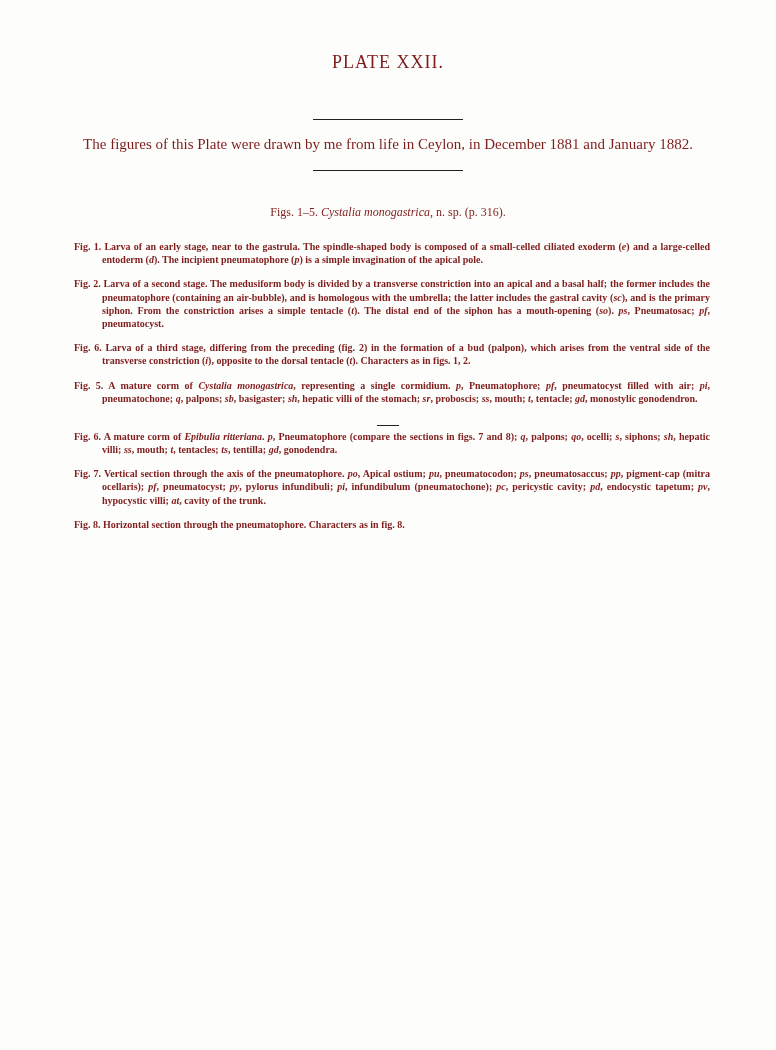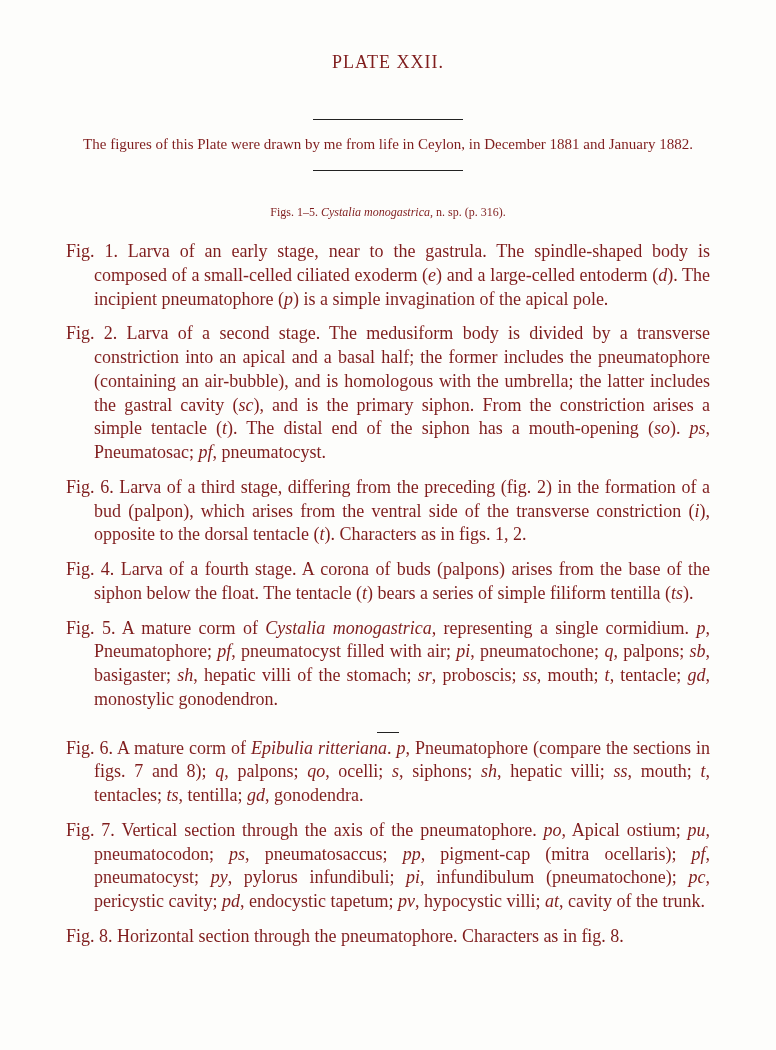--- a/index.html
+++ b/index.html
@@ -40,26 +40,27 @@
     margin: 16px 0 0 0;
     white-space: nowrap;
   }
   .section-heading {
     font-size: 12px;
     font-weight: normal;
     text-align: center;
     margin: 34px 0 20px 0;
   }
   .fig-entry {
-    font-size: 18px;
+    font-size: 10px;
     line-height: 1.32;
     text-align: justify;
-    margin: 0 0 11px 0;
+    margin: 0 0 11px 8px;
     padding-left: 28px;
     text-indent: -28px;
+    font-weight: bold;
   }
   .fig-label { white-space: nowrap; }
   .separator-dash {
     width: 22px;
     height: 0;
     border-top: 1.6px solid #222;
     margin: 20px auto 4px auto;
   }
   i { font-style: italic; }
 </style>
@@ -86,24 +87,20 @@
   <p class="fig-entry">
     <span class="fig-label">Fig. 2.</span>
     <span class="fig-text">Larva of a second stage.  The medusiform body is divided by a transverse constriction into an apical and a basal half; the former includes the pneumatophore (containing an air-bubble), and is homologous with the umbrella; the latter includes the gastral cavity (<i>sc</i>), and is the primary siphon.  From the constriction arises a simple tentacle (<i>t</i>).  The distal end of the siphon has a mouth-opening (<i>so</i>).  <i>ps</i>, Pneumatosac; <i>pf</i>, pneumatocyst.</span>
   </p>
 
   <p class="fig-entry">
     <span class="fig-label">Fig. 6.</span>
     <span class="fig-text">Larva of a third stage, differing from the preceding (fig. 2) in the formation of a bud (palpon), which arises from the ventral side of the transverse constriction (<i>i</i>), opposite to the dorsal tentacle (<i>t</i>).  Characters as in figs. 1, 2.</span>
   </p>
 
-  <p class="fig-entry">
-    <span class="fig-label">Fig. 4.</span>
-    <span class="fig-text">Larva of a fourth stage.  A corona of buds (palpons) arises from the base of the siphon below the float.  The tentacle (<i>t</i>) bears a series of simple filiform tentilla (<i>ts</i>).</span>
-  </p>
 
   <p class="fig-entry">
     <span class="fig-label">Fig. 5.</span>
     <span class="fig-text">A mature corm of <i>Cystalia monogastrica</i>, representing a single cormidium.  <i>p</i>, Pneumatophore; <i>pf</i>, pneumatocyst filled with air; <i>pi</i>, pneumatochone; <i>q</i>, palpons; <i>sb</i>, basigaster; <i>sh</i>, hepatic villi of the stomach; <i>sr</i>, proboscis; <i>ss</i>, mouth; <i>t</i>, tentacle; <i>gd</i>, monostylic gonodendron.</span>
   </p>
 
   <div class="separator-dash"></div>
 
 
   <p class="fig-entry">

